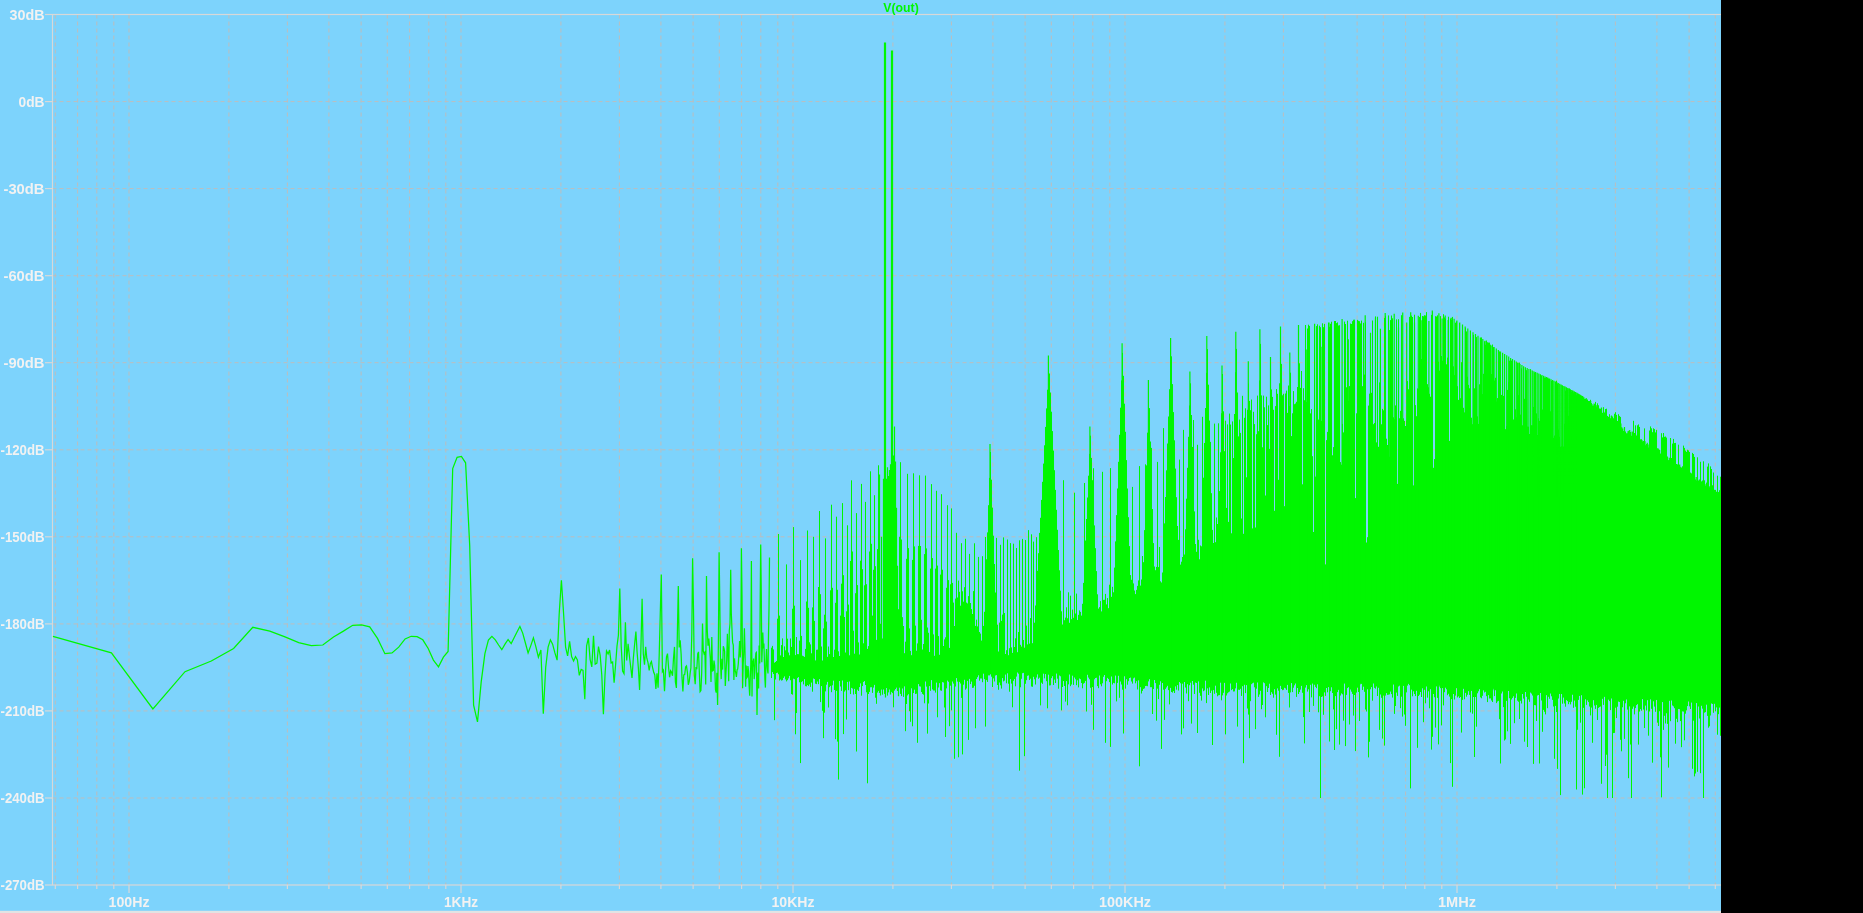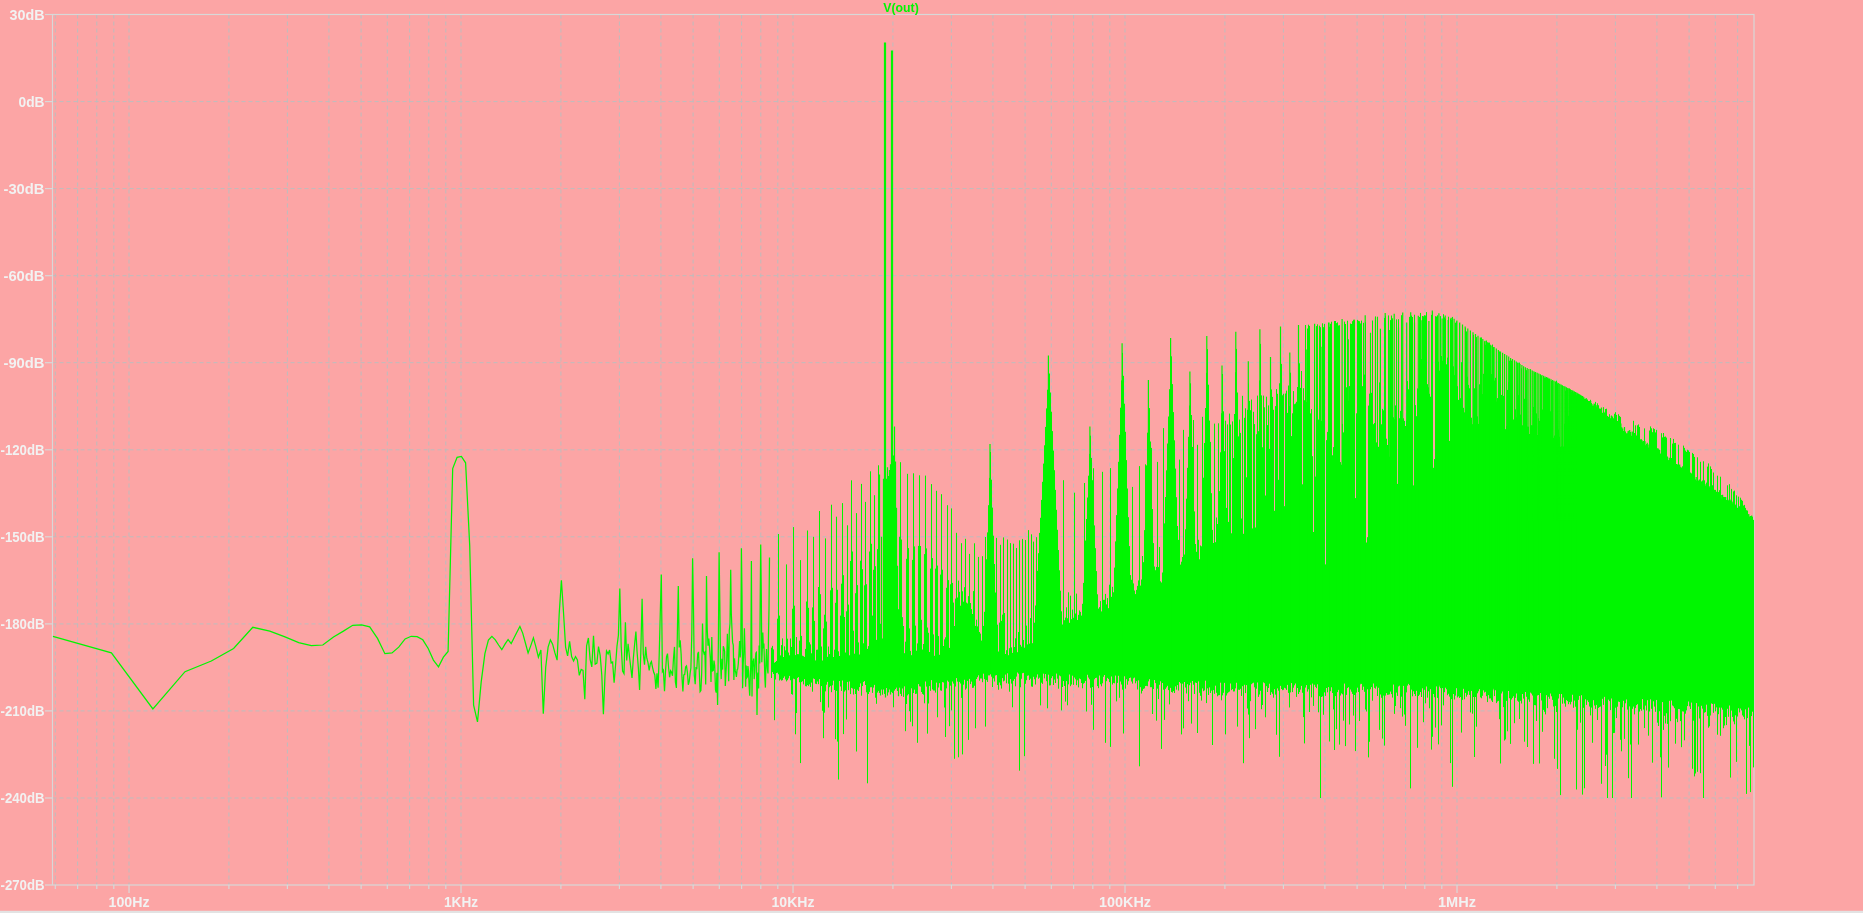--- a/index.html
+++ b/index.html
@@ -1,14 +1,14 @@
 <!DOCTYPE html>
 <html><head><meta charset="utf-8"><style>
 html,body{margin:0;padding:0;background:#000;}
-#wrap{position:relative;width:1863px;height:913px;background:#fca5a5;overflow:hidden;filter:blur(0.45px);}
+#wrap{position:relative;width:1721px;height:913px;background:#7dd3fc;overflow:hidden;filter:blur(0.45px);}
 text{font-family:"Liberation Sans",sans-serif;font-weight:600;font-size:15px;fill:#f2f2f2;}
 .ttl{font-size:13.5px;fill:#00f600;}
 </style></head><body>
 <div id="wrap">
 <svg width="1863" height="913">
 <g stroke="#bdbdbd" stroke-width="1" stroke-dasharray="4 3">
         <line x1="55.3" y1="14.5" x2="55.3" y2="885.0"></line>
         <line x1="77.6" y1="14.5" x2="77.6" y2="885.0"></line>
         <line x1="96.8" y1="14.5" x2="96.8" y2="885.0"></line>
         <line x1="113.8" y1="14.5" x2="113.8" y2="885.0"></line>

